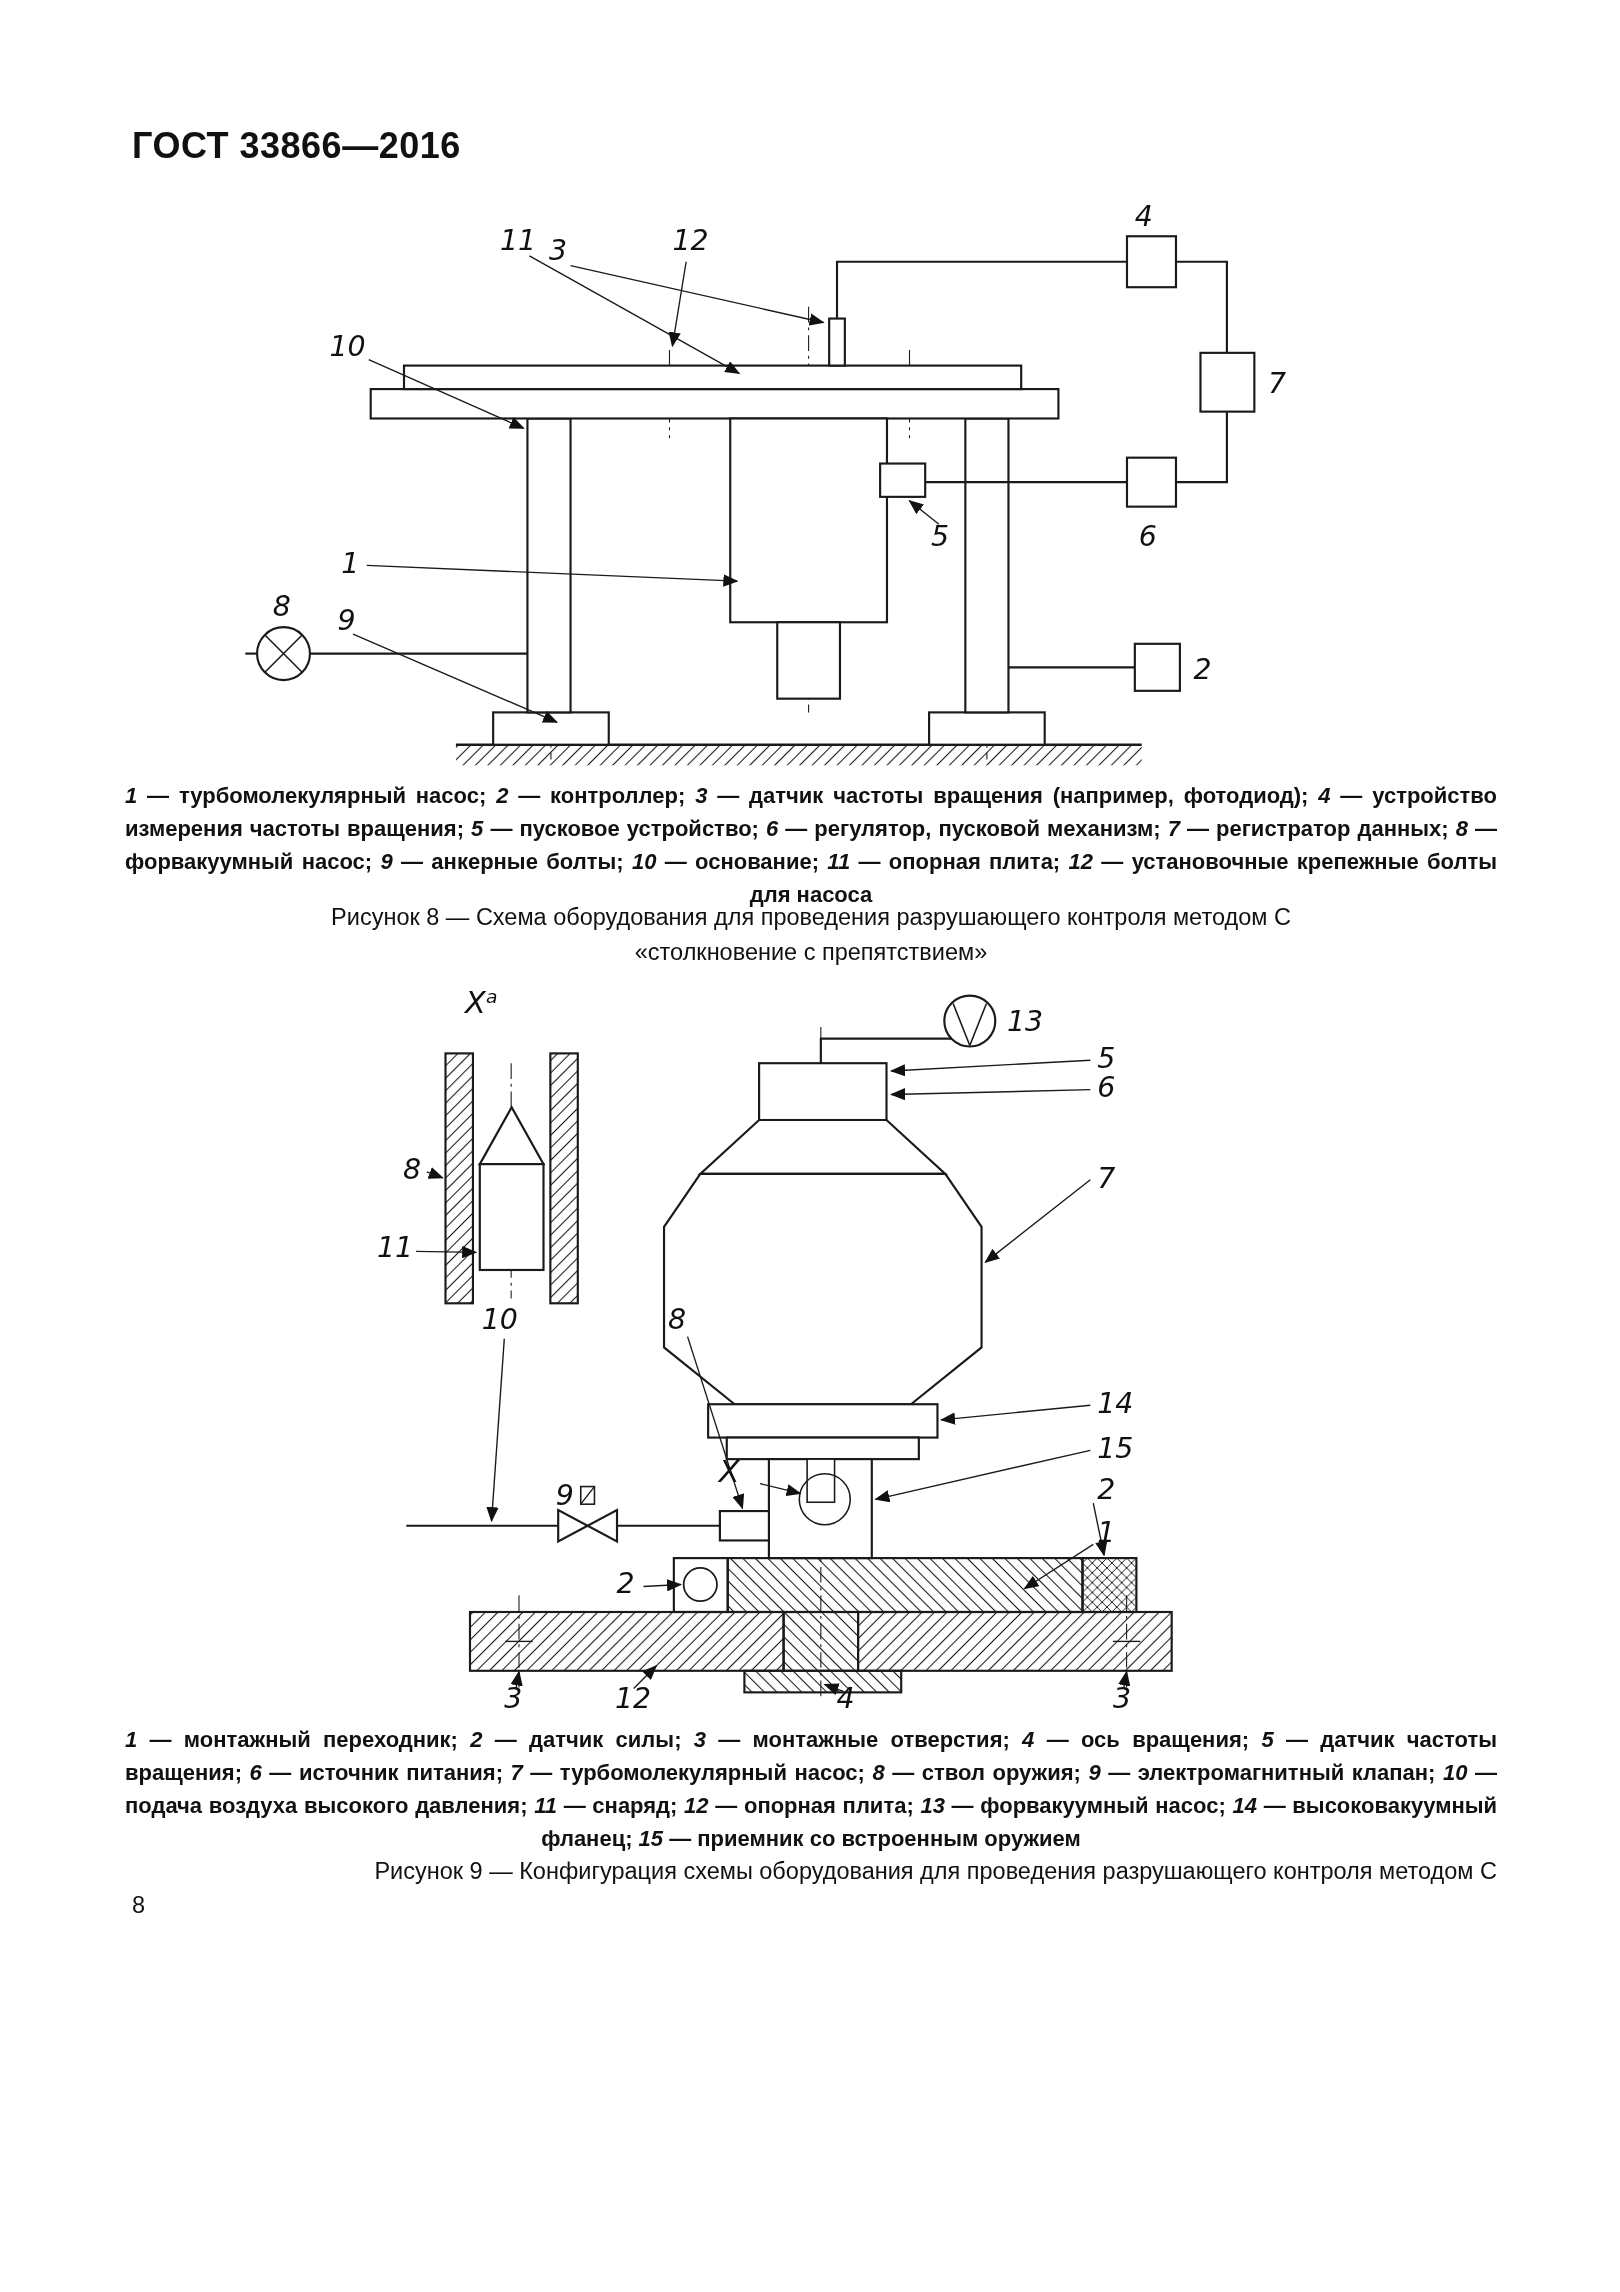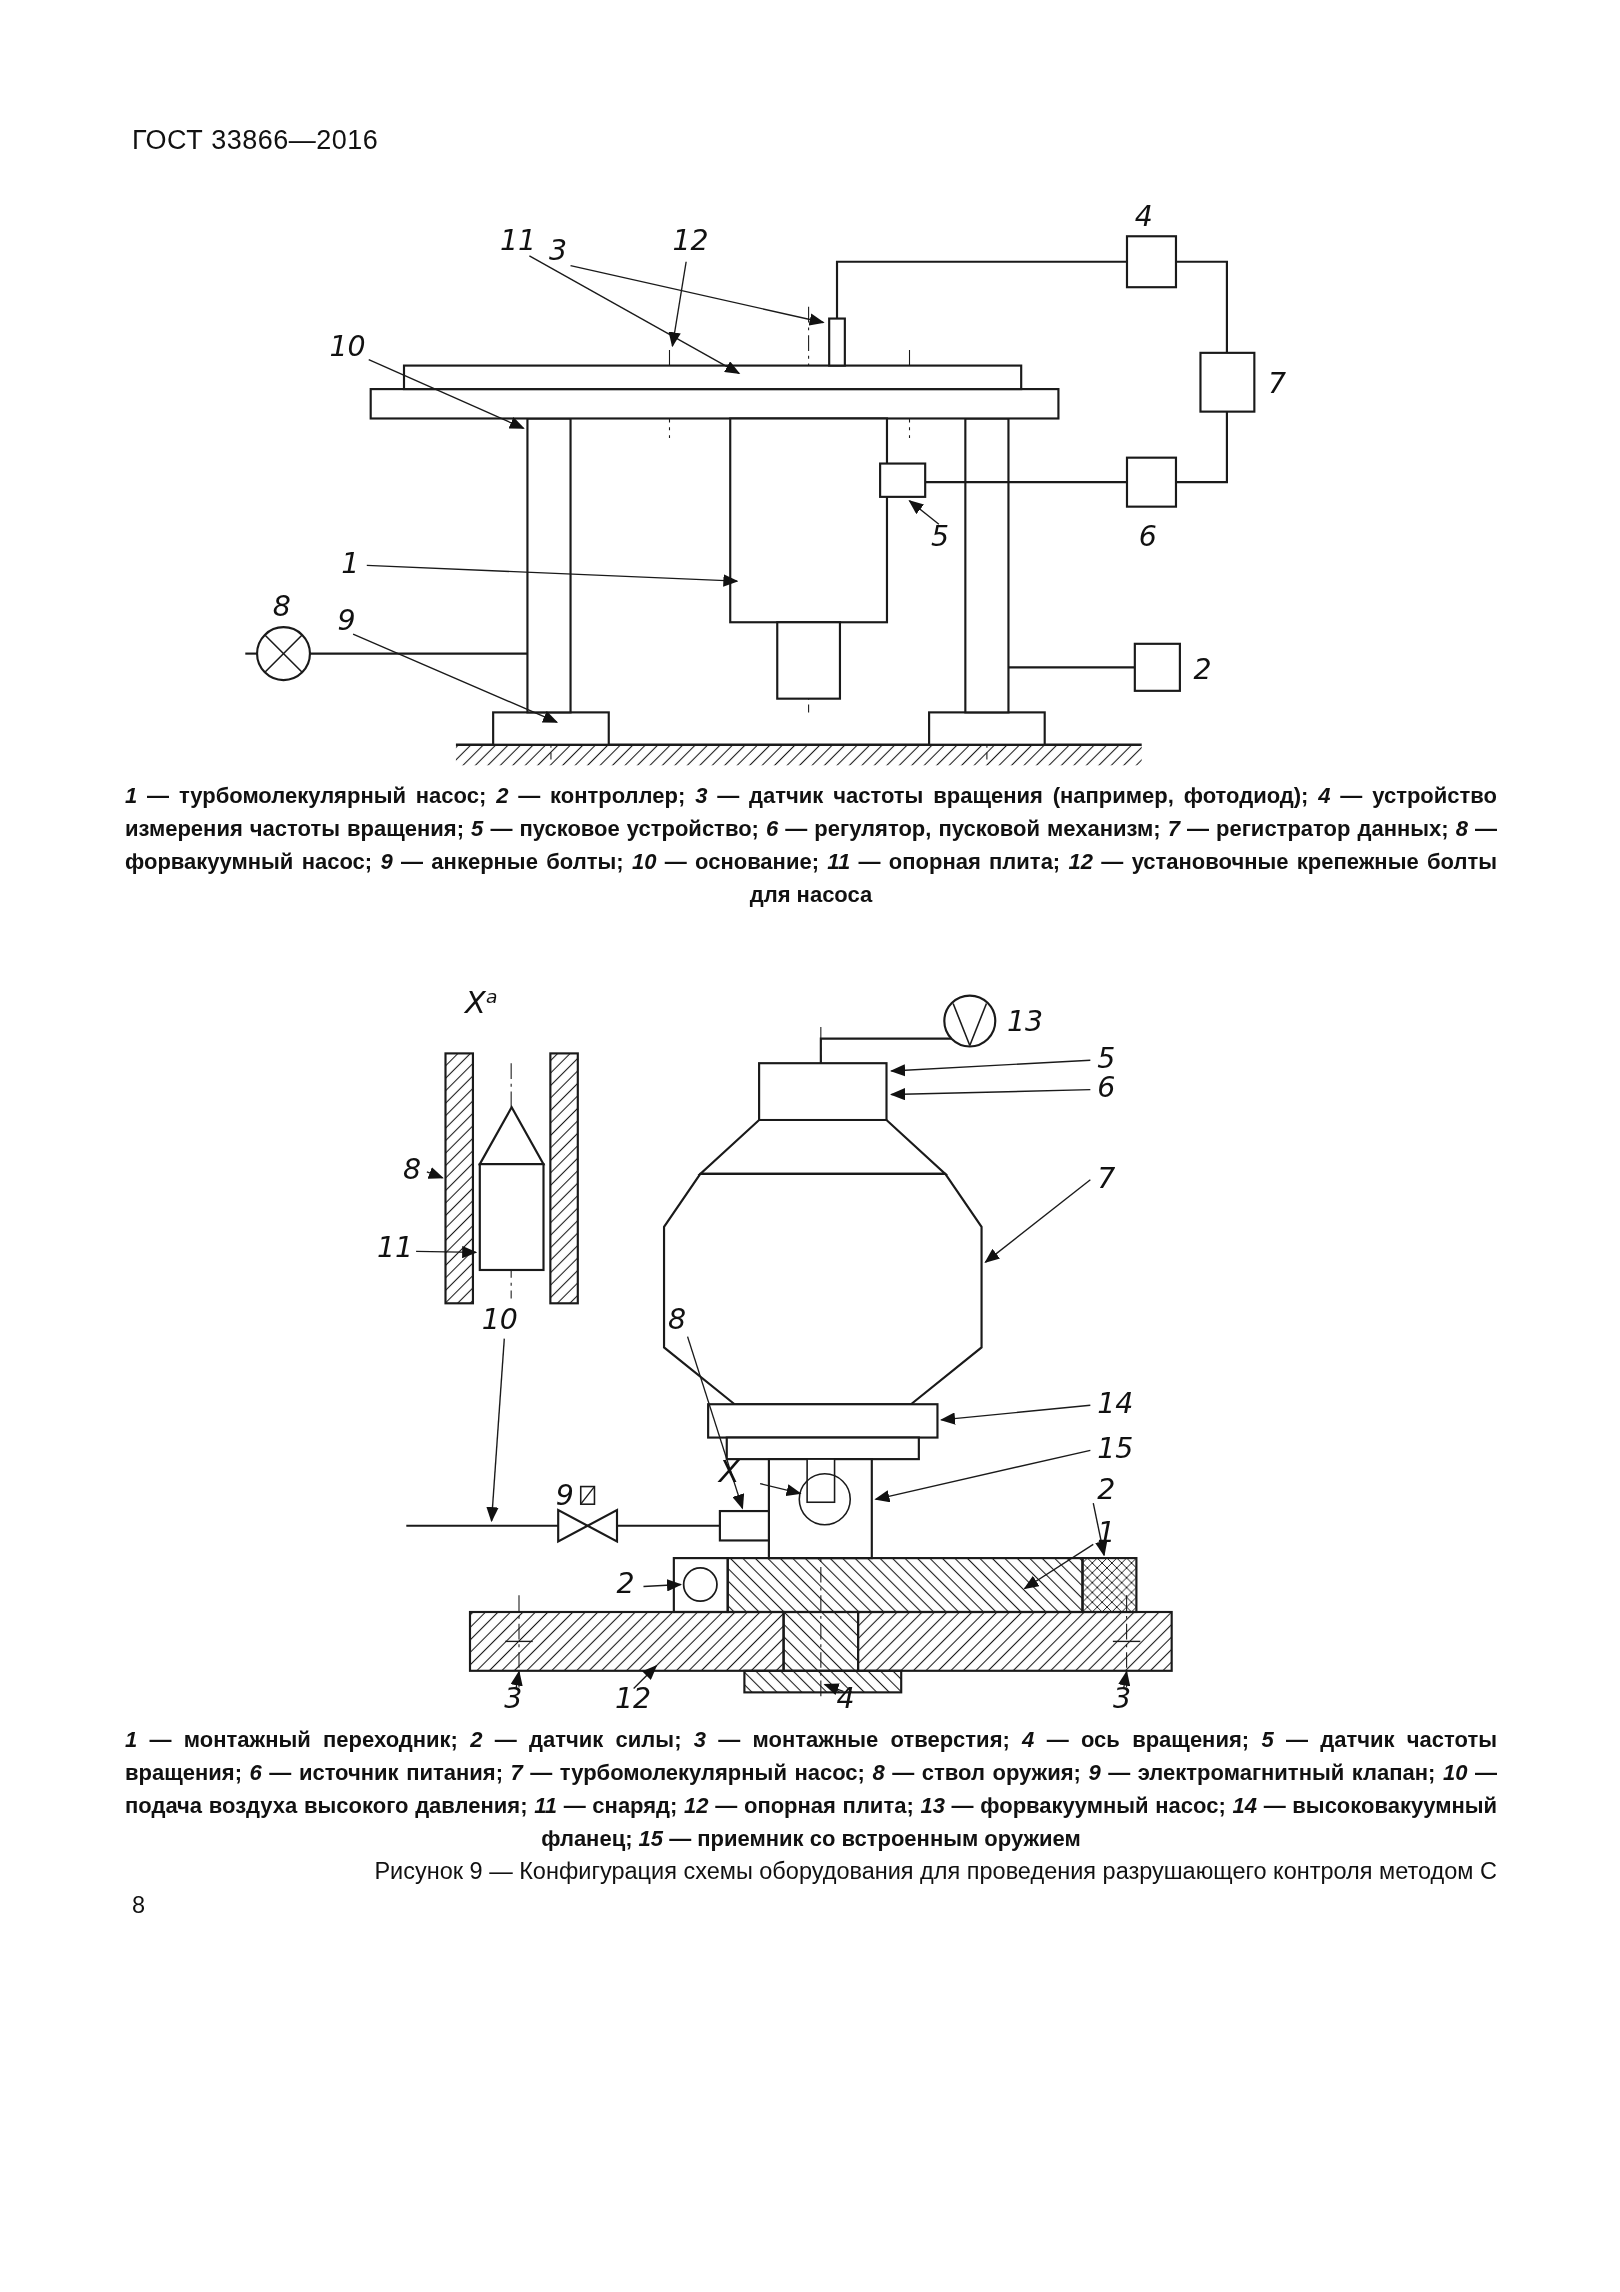--- a/index.html
+++ b/index.html
@@ -1,18 +1,18 @@
 <!DOCTYPE html>
 <html><head>
 <meta charset="utf-8">
 <style>
   html,body{margin:0;padding:0;background:#e9e9e9;}
   .page{position:relative;width:1620px;height:2293px;background:#ffffff;
         font-family:"Liberation Sans",sans-serif;color:#111;margin:0 auto;overflow:hidden;}
-  .header{position:absolute;left:132px;top:125px;font-size:27px;font-weight:normal;letter-spacing:0.5px;}
+  .header{position:absolute;left:132px;top:125px;font-size:36px;font-weight:bold;letter-spacing:0.5px;}
   .fig{position:absolute;}
   .fig8{left:235px;top:201px;width:1157px;height:578px;}
   .fig9{left:323px;top:970px;width:980px;height:745px;}
   .legend{position:absolute;left:125px;width:1372px;font-size:22px;line-height:1.5;
           text-align:justify;text-align-last:center;margin:0;font-weight:bold;}
   .legend .ln{font-style:italic;}
   .legend8{top:779px;}
   .legend9{top:1723px;}
   .caption{position:absolute;left:125px;width:1372px;text-align:center;font-size:23.5px;line-height:1.5;}
   .caption8{top:900px;}
@@ -113,20 +113,24 @@
     <text class="co" x="38" y="424">8</text>
     <text class="co" x="104" y="438">9</text>
     <text class="co" x="918" y="26">4</text>
     <text class="co" x="1054" y="196">7</text>
     <text class="co" x="922" y="352">6</text>
     <text class="co" x="978" y="488">2</text>
   </svg>
 
   <p class="legend legend8"><span class="ln">1</span>&nbsp;— турбомолекулярный насос; <span class="ln">2</span>&nbsp;— контроллер; <span class="ln">3</span>&nbsp;— датчик частоты вращения (например, фотодиод); <span class="ln">4</span>&nbsp;— устройство измерения частоты вращения; <span class="ln">5</span>&nbsp;— пусковое устройство; <span class="ln">6</span>&nbsp;— регулятор, пусковой механизм; <span class="ln">7</span>&nbsp;— регистратор данных; <span class="ln">8</span>&nbsp;— форвакуумный насос; <span class="ln">9</span>&nbsp;— анкерные болты; <span class="ln">10</span>&nbsp;— основание; <span class="ln">11</span>&nbsp;— опорная плита; <span class="ln">12</span>&nbsp;— установочные крепежные болты для насоса</p>
 
+  <div class="caption caption8">
+    <div>Рисунок 8 — Схема оборудования для проведения разрушающего контроля методом С</div>
+    <div>«столкновение с препятствием»</div>
+  </div>
 
   <svg class="fig fig9" viewBox="0 0 1000 760">
     <defs>
       <pattern id="ph9" patternUnits="userSpaceOnUse" width="9" height="9" patternTransform="rotate(45)">
         <line x1="4.5" y1="0" x2="4.5" y2="9" stroke="#1a1a1a" stroke-width="1.1"></line>
       </pattern>
       <pattern id="ph9b" patternUnits="userSpaceOnUse" width="9" height="9" patternTransform="rotate(135)">
         <line x1="4.5" y1="0" x2="4.5" y2="9" stroke="#1a1a1a" stroke-width="1.1"></line>
       </pattern>
       <pattern id="ph9x" patternUnits="userSpaceOnUse" width="10" height="10">

